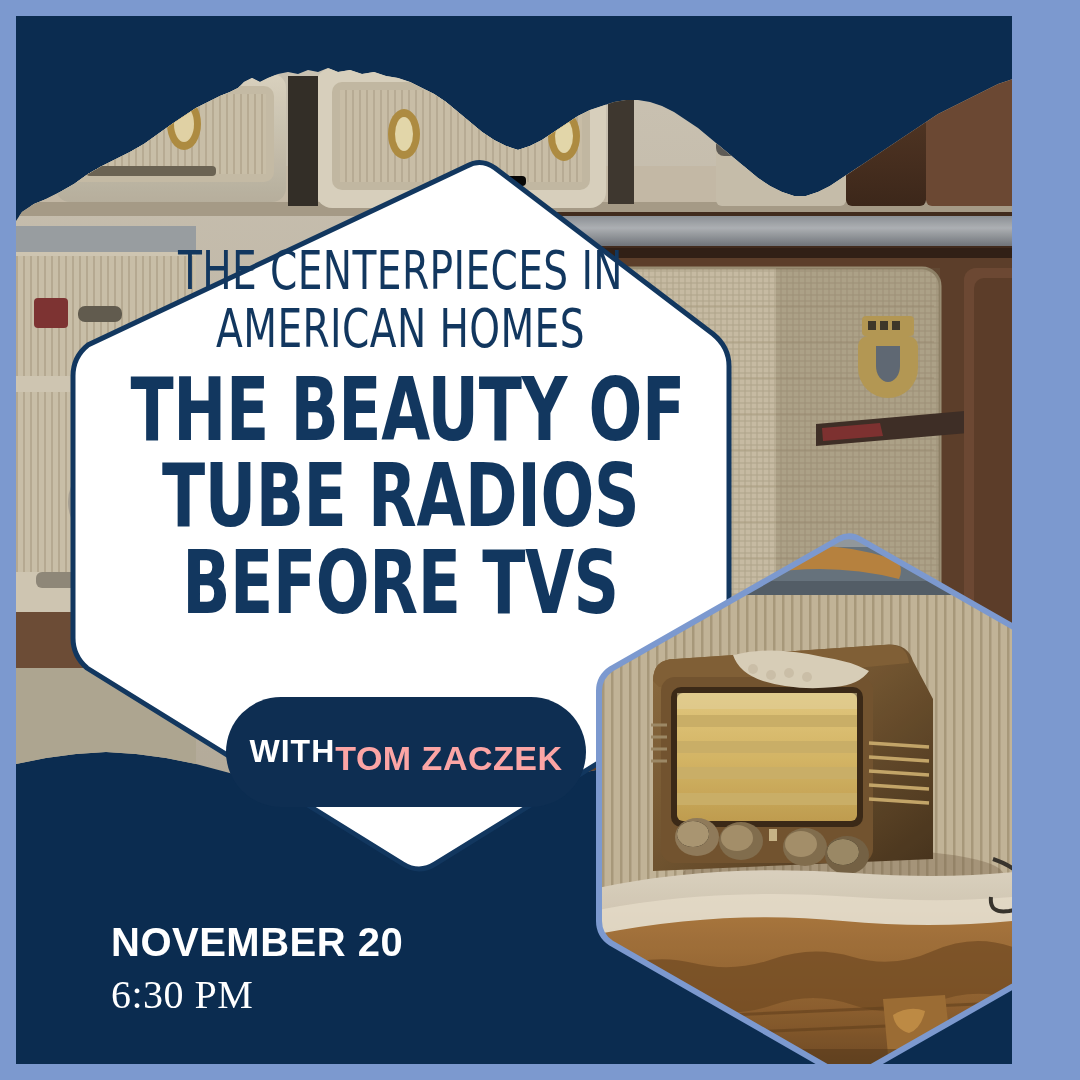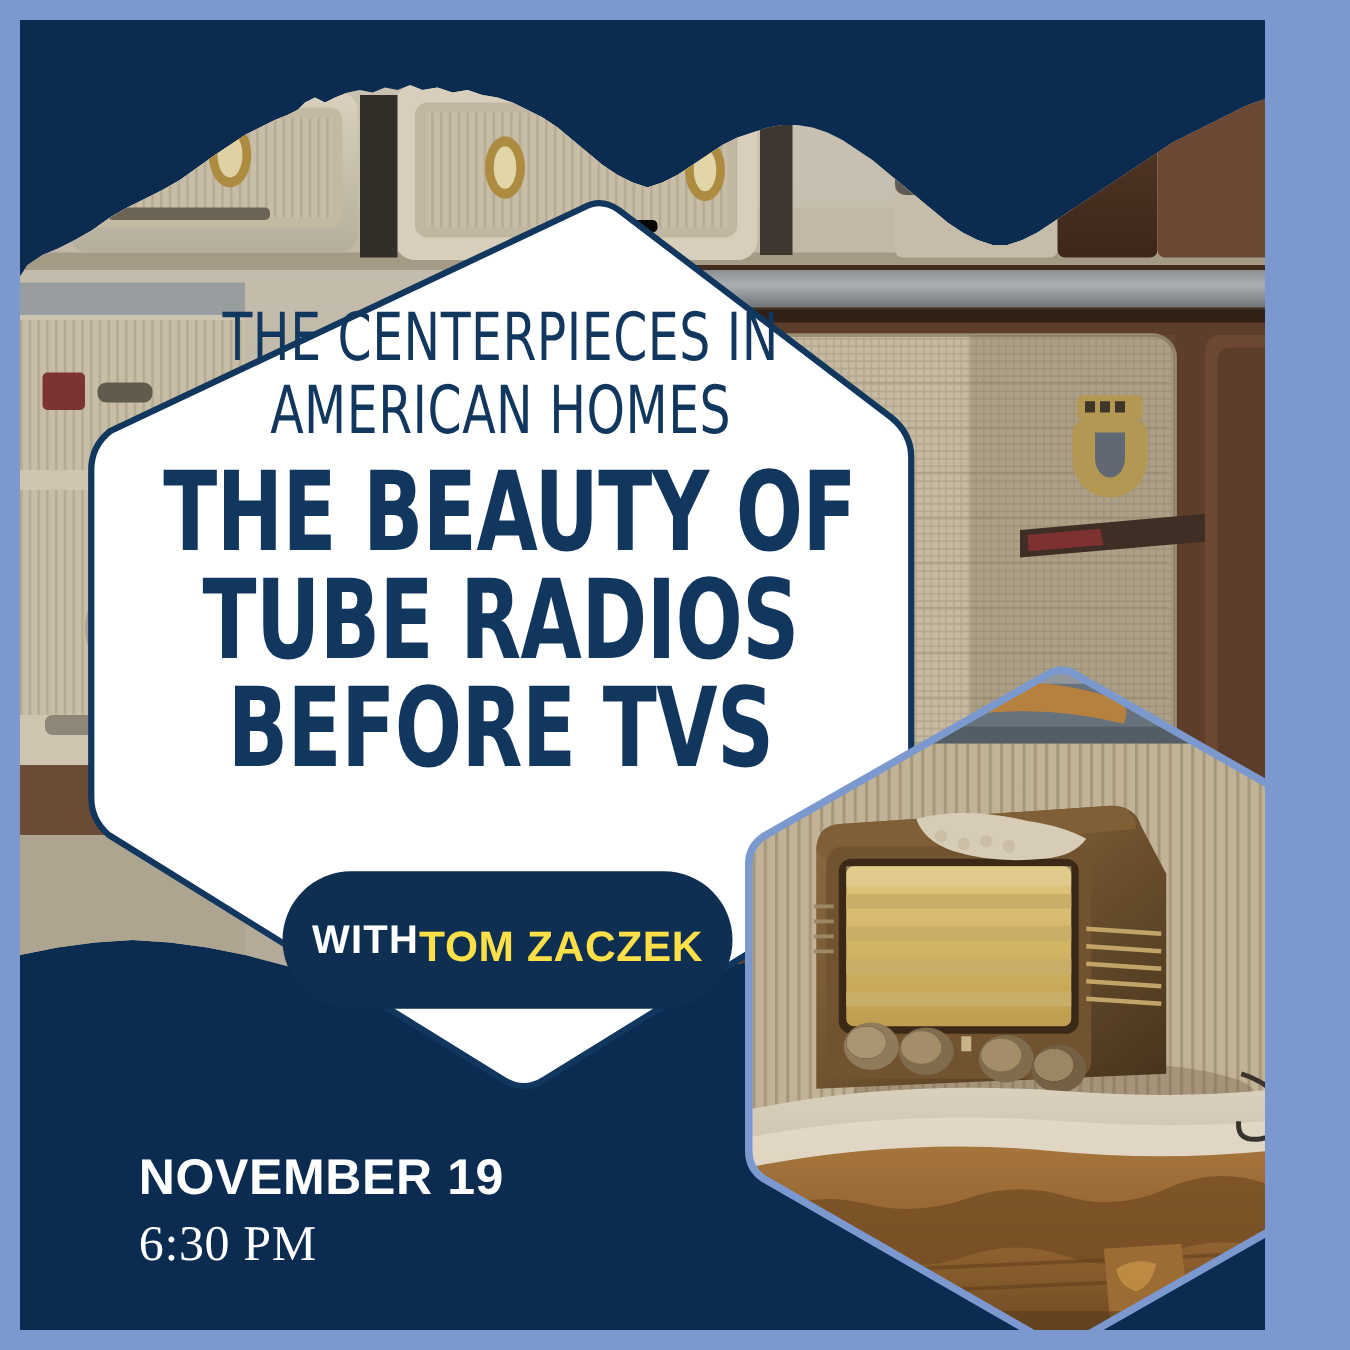--- a/index.html
+++ b/index.html
@@ -113,21 +113,21 @@
   }
   .pill-with {
     color: #ffffff;
     font-family: "Liberation Sans", sans-serif;
     font-weight: 700;
     font-size: 32px;
     letter-spacing: 1px;
     line-height: 1.05;
   }
   .pill-name {
-    color: #fde047;
+    color: #fca5a5;
     font-family: "Liberation Sans", sans-serif;
     font-weight: 700;
     font-size: 34px;
     letter-spacing: 0.5px;
     line-height: 1.1;
     margin-top: 14px;
   }
 
   
   .hex-photo {
@@ -539,18 +539,18 @@
                L268,544
                Q257,551 246,545
                L18,414
                Q6,406 6,392
                L6,162
                Q6,148 18,140
                Z" fill="none" stroke="#7c99cf" stroke-width="6"></path>
     </svg>
 
     <div class="details">
-      <div class="det-date">NOVEMBER 19</div>
+      <div class="det-date">NOVEMBER 20</div>
       <div class="det-time">6:30 PM</div>
     </div>
 
   </div>
 </div>
 
 </body></html>

